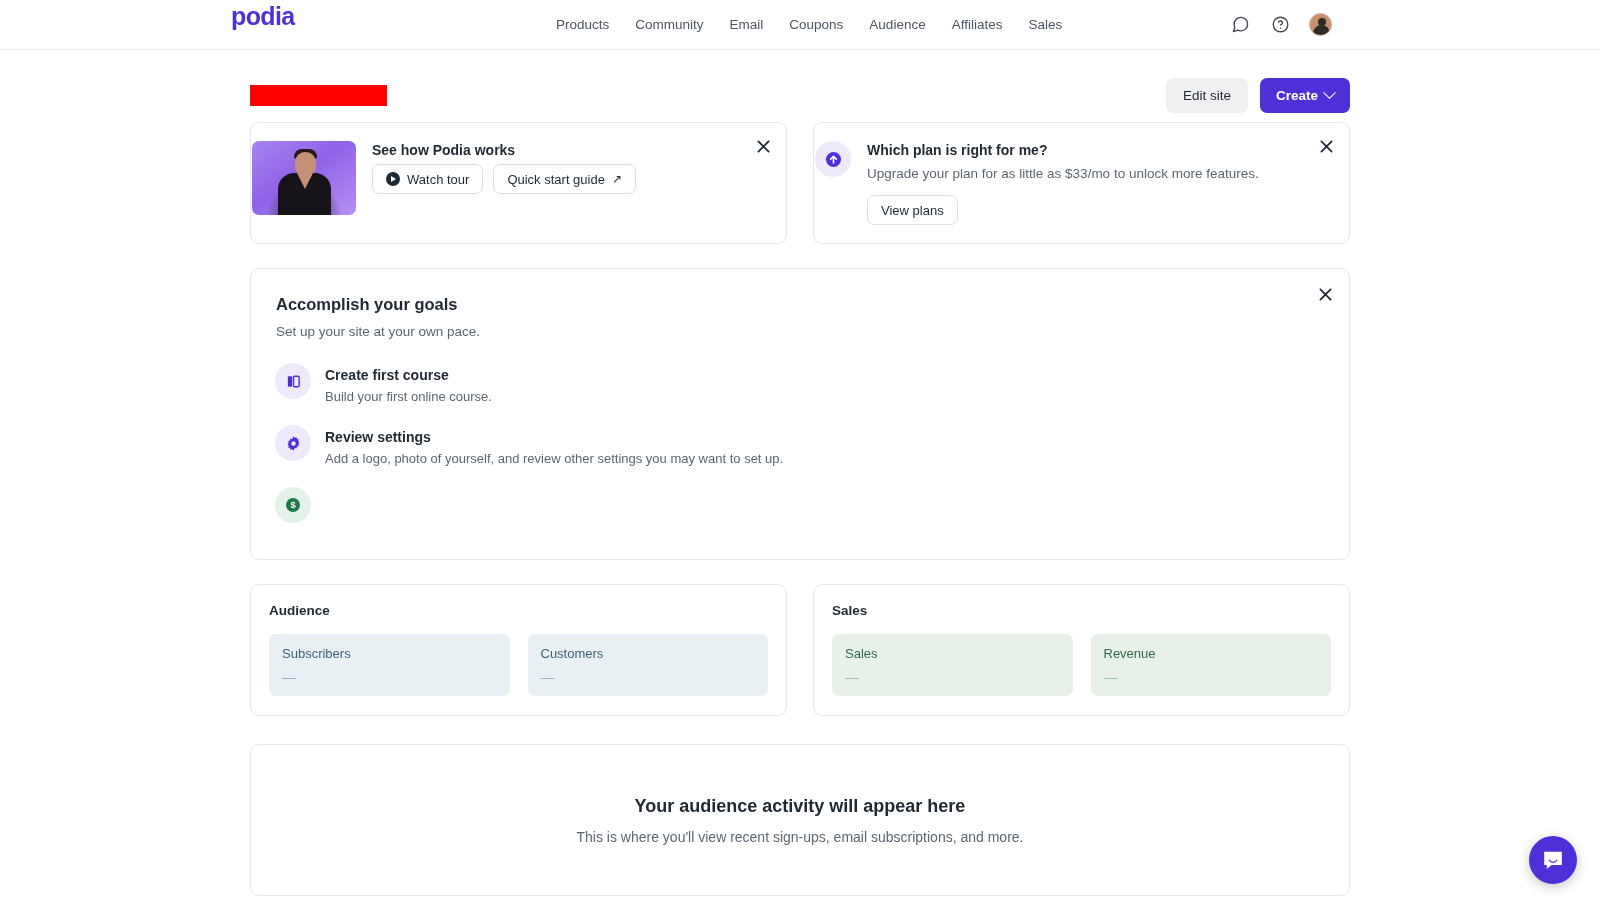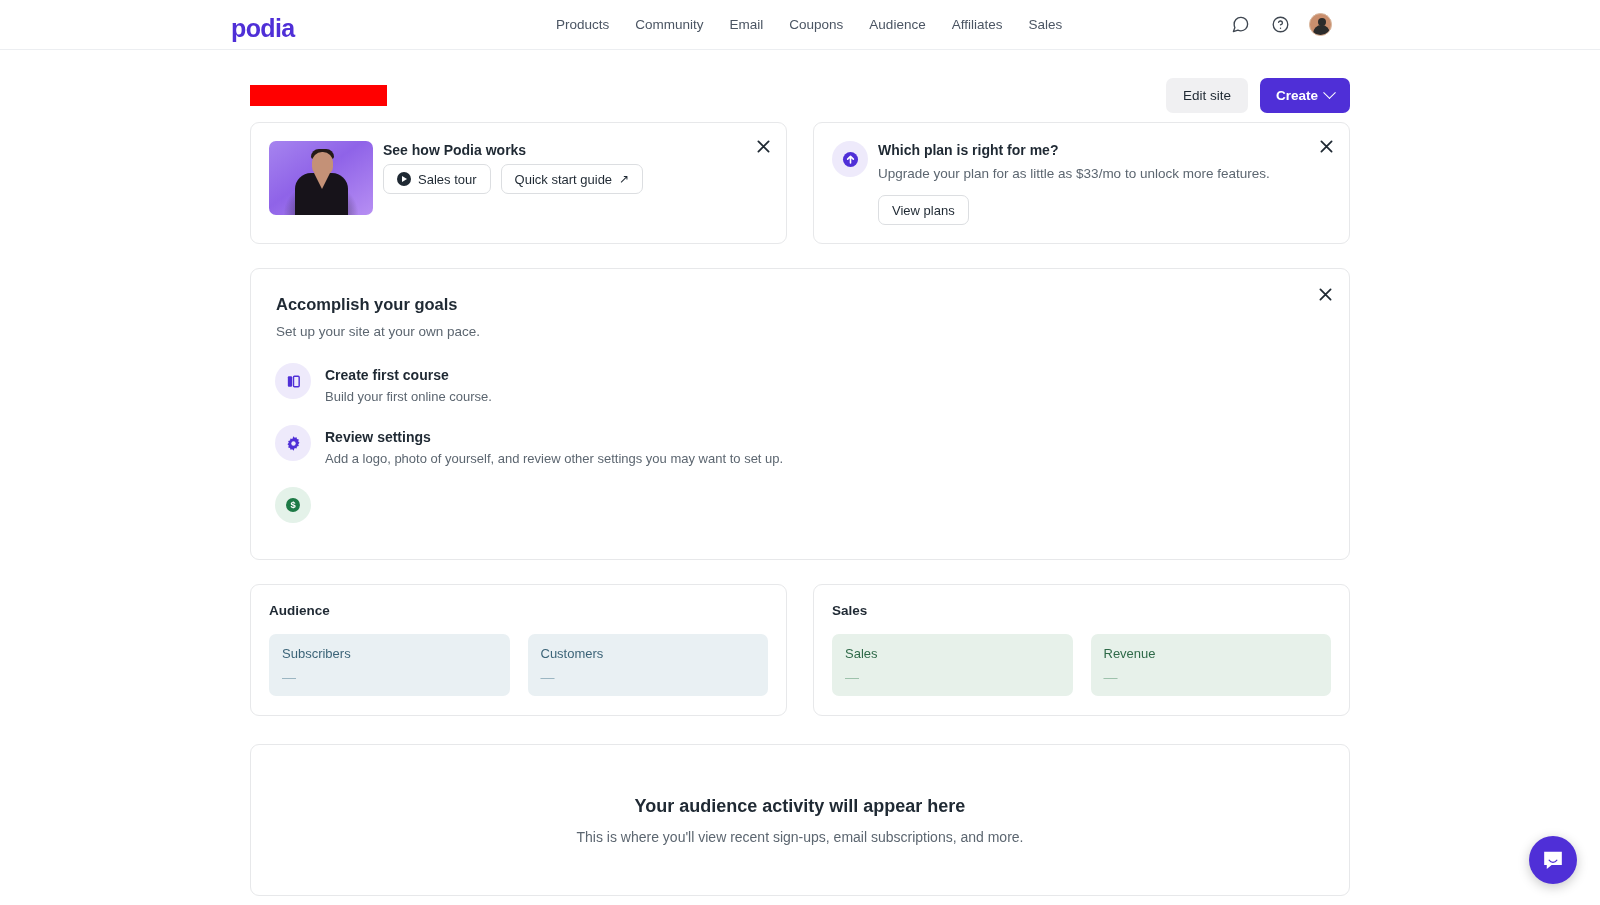--- a/index.html
+++ b/index.html
@@ -16,21 +16,21 @@
     position: relative;
     height: 50px;
     border-bottom: 1px solid #eceef1;
     display: flex;
     align-items: center;
     background: #fff;
   }
   .logo {
     position: absolute;
     left: 231px;
-    top: 16px;
+    top: 4px;
     font-size: 25px;
     font-weight: 700;
     color: #4f2fd7;
     letter-spacing: -0.6px;
     line-height: 1;
   }
   .nav {
     position: absolute;
     left: 556px;
     top: 16px;
@@ -159,23 +159,23 @@
 
   
   .promo-row {
     display: flex;
     gap: 26px;
     margin-top: 10px;
   }
   .promo-card {
     flex: 1;
     min-height: 104px;
-    padding: 18px 20px 18px 18px;
-    display: flex;
-    gap: 10px;
+    padding: 18px 20px 18px 1px;
+    display: flex;
+    gap: 16px;
   }
   .video-thumb {
     width: 104px; height: 74px;
     border-radius: 7px;
     flex: 0 0 auto;
     background:
       radial-gradient(ellipse 58% 70% at 50% 98%, #1b1620 0%, rgba(27,22,32,0) 62%),
       linear-gradient(145deg, #a684ef 0%, #8f63e8 45%, #b78ff3 100%);
     position: relative;
     overflow: hidden;
@@ -431,21 +431,21 @@
           <div class="vt-hair"></div>
           <div class="vt-head"></div>
           <div class="vt-body"></div>
           <div class="vt-vneck"></div>
         </div>
         <div class="promo-body">
           <div class="promo-title">See how Podia works</div>
           <div class="promo-actions">
             <button class="pill-btn">
               <span class="play-ico"></span>
-              <span>Sales tour</span>
+              <span>Watch tour</span>
             </button>
             <button class="pill-btn">
               <span>Quick start guide</span>
               <span class="arrow-ne">↗</span>
             </button>
           </div>
         </div>
         <div class="close-x" style="top:15px; right:14px;">
           <svg width="13" height="13" viewBox="0 0 14 14" stroke="#1f2933" stroke-width="1.9" stroke-linecap="round">
             <path d="M1.5 1.5 L12.5 12.5 M12.5 1.5 L1.5 12.5"></path>

